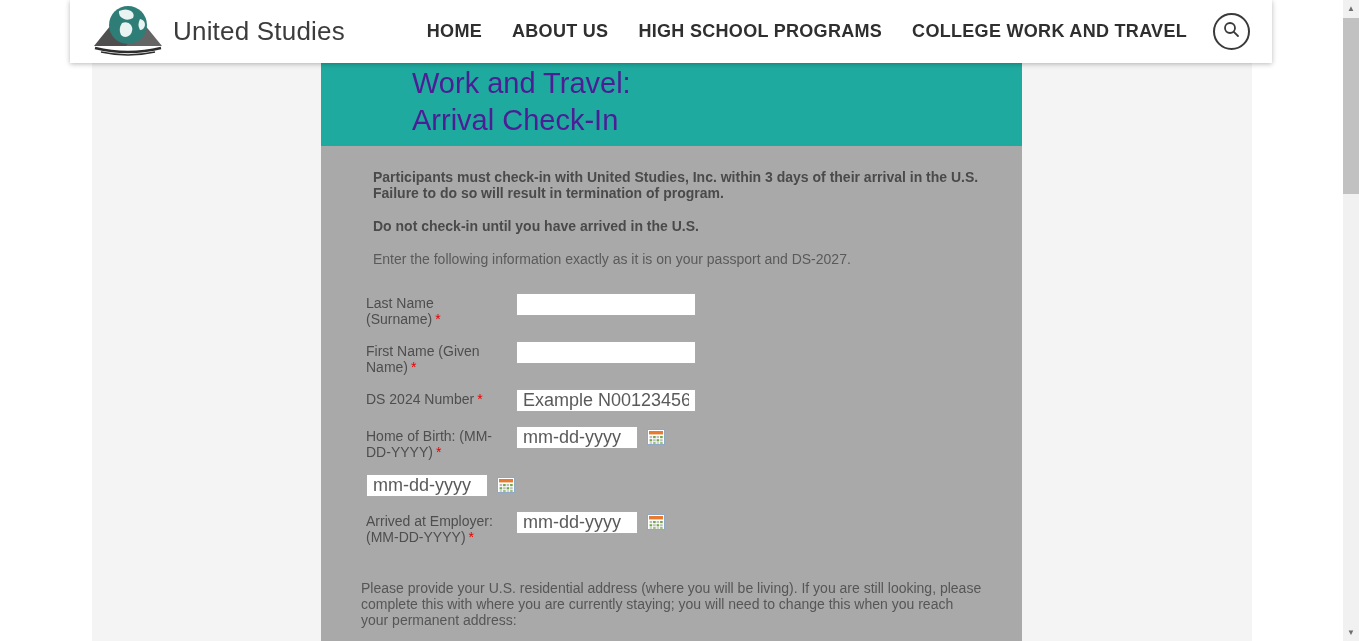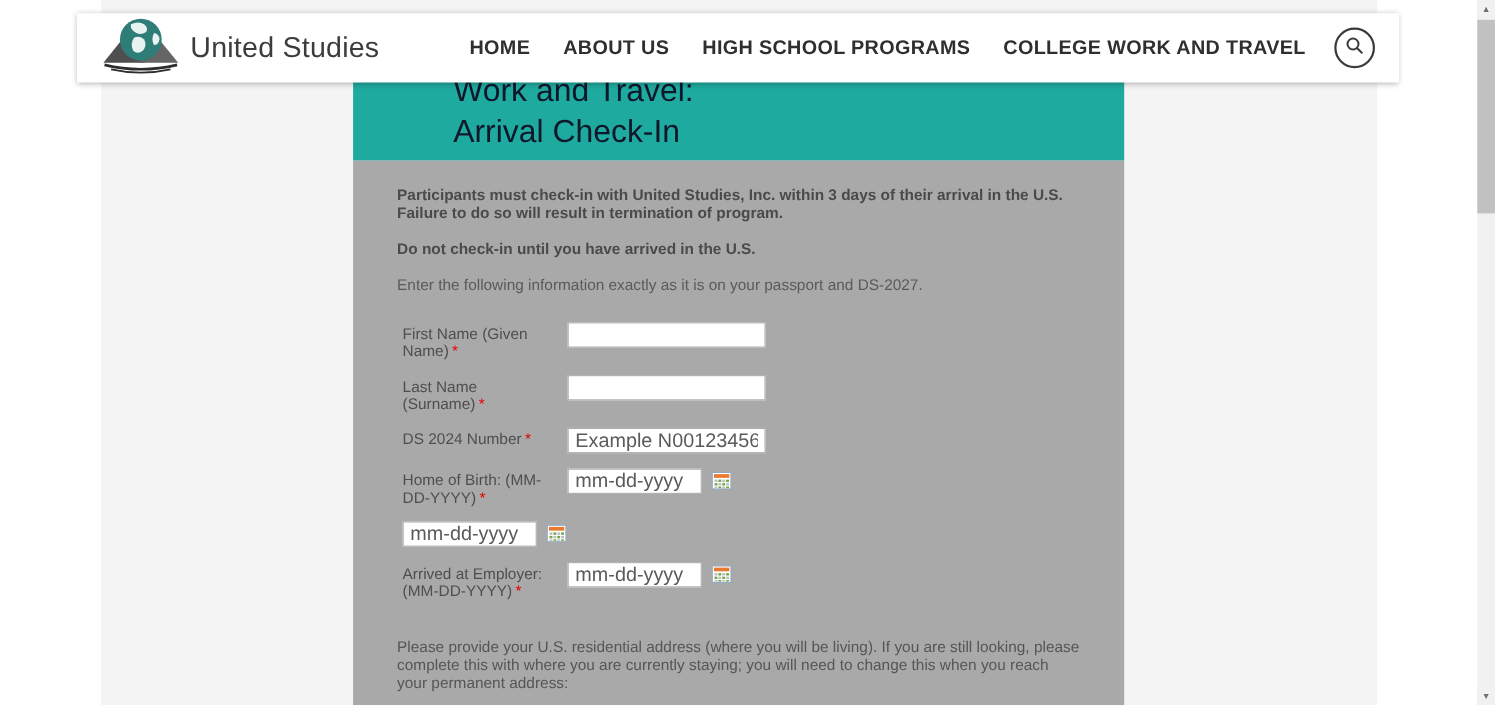--- a/index.html
+++ b/index.html
@@ -3,37 +3,37 @@
 <meta charset="utf-8">
 <style>
   html,body{margin:0;padding:0;background:#ffffff;}
   *{box-sizing:border-box;font-family:"Liberation Sans", sans-serif;}
   #viewport{position:relative;width:1359px;height:641px;overflow:hidden;background:#ffffff;}
 
   
   .site-bg{position:absolute;left:92px;top:0;width:1160px;height:641px;background:#f4f4f4;}
 
   
-  .header-card{position:absolute;left:70px;top:12px;width:1202px;height:63px;background:#ffffff;
+  .header-card{position:absolute;left:70px;top:0;width:1202px;height:63px;background:#ffffff;
     box-shadow:0 1px 5px rgba(0,0,0,0.28);display:flex;align-items:center;z-index:5;}
   .brand{display:flex;align-items:center;gap:9px;margin-left:22px;cursor:pointer;}
   .brand-text{font-size:26px;color:#3c3c3c;letter-spacing:.2px;}
   .nav{margin-left:auto;display:flex;align-items:center;}
   .nav-item{font-size:18px;font-weight:700;color:#2f2f2f;letter-spacing:.3px;margin-left:30px;cursor:pointer;white-space:nowrap;}
   .search-btn{width:37px;height:37px;border:2px solid #3a3a3a;border-radius:50%;margin-left:26px;margin-right:22px;
     display:flex;align-items:center;justify-content:center;cursor:pointer;background:#fff;}
 
   
   .banner{position:absolute;left:321px;top:63px;width:701px;height:83px;background:#1faaa0;overflow:hidden;}
-  .banner-title{margin:0;padding:2px 0 0 91px;font-size:29px;line-height:37px;font-weight:400;color:#0f172a;}
+  .banner-title{margin:0;padding:2px 0 0 91px;font-size:29px;line-height:37px;font-weight:400;color:#4c1d95;}
 
   
   .form-panel{position:absolute;left:321px;top:146px;width:701px;height:495px;background:#a9a9a9;
     padding:23px 40px 0 40px;color:#4e4e4e;font-size:14px;overflow:hidden;}
-  .para{width:620px;line-height:16px;margin:0 0 17px 0;}
+  .para{width:620px;line-height:16px;margin:0 0 17px 12px;}
   .para.bold{font-weight:700;color:#4a4a4a;}
   .para.reg{color:#5a5a5a;margin-bottom:26px;}
 
   .field-row{display:flex;align-items:flex-start;margin:0 0 14px 5px;}
   .field-label{width:150px;flex:0 0 150px;padding-right:4px;line-height:15.5px;color:#4e4e4e;padding-top:3px;}
   .req{color:#e60000;margin-left:3px;font-weight:400;}
   .field-input{height:23px;border:1px solid #aaaaaa;background:#ffffff;font-size:18px;color:#0369a1;
     padding:1px 6px;outline:none;}
   .field-input::placeholder{color:#5a5a5a;opacity:1;}
   .w-text{width:180px;}
@@ -93,26 +93,26 @@
   <div class="banner">
     <h1 class="banner-title"><span>Work and Travel:</span><br><span>Arrival Check-In</span></h1>
   </div>
 
   <div class="form-panel">
     <p class="para bold">Participants must check-in with United Studies, Inc. within 3 days of their arrival in the U.S. Failure to do so will result in termination of program.</p>
     <p class="para bold">Do not check-in until you have arrived in the U.S.</p>
     <p class="para reg">Enter the following information exactly as it is on your passport and DS-2027.</p>
 
     <div class="field-row">
+      <div class="field-label"><span>Last Name (Surname)</span><span class="req">*</span></div>
+      <input class="field-input w-text" type="text" placeholder="" style="">
+    </div>
+
+    <div class="field-row">
       <div class="field-label"><span>First Name (Given Name)</span><span class="req">*</span></div>
-      <input class="field-input w-text" type="text" placeholder="" style="">
-    </div>
-
-    <div class="field-row">
-      <div class="field-label"><span>Last Name (Surname)</span><span class="req">*</span></div>
       <input class="field-input w-text" type="text" placeholder="" style="">
     </div>
 
     <div class="field-row">
       <div class="field-label"><span>DS 2024 Number</span><span class="req">*</span></div>
       <input class="field-input w-text" type="text" placeholder="Example N001234567" style="">
     </div>
 
     <div class="field-row">
       <div class="field-label"><span>Home of Birth: (MM-DD-YYYY)</span><span class="req">*</span></div>

